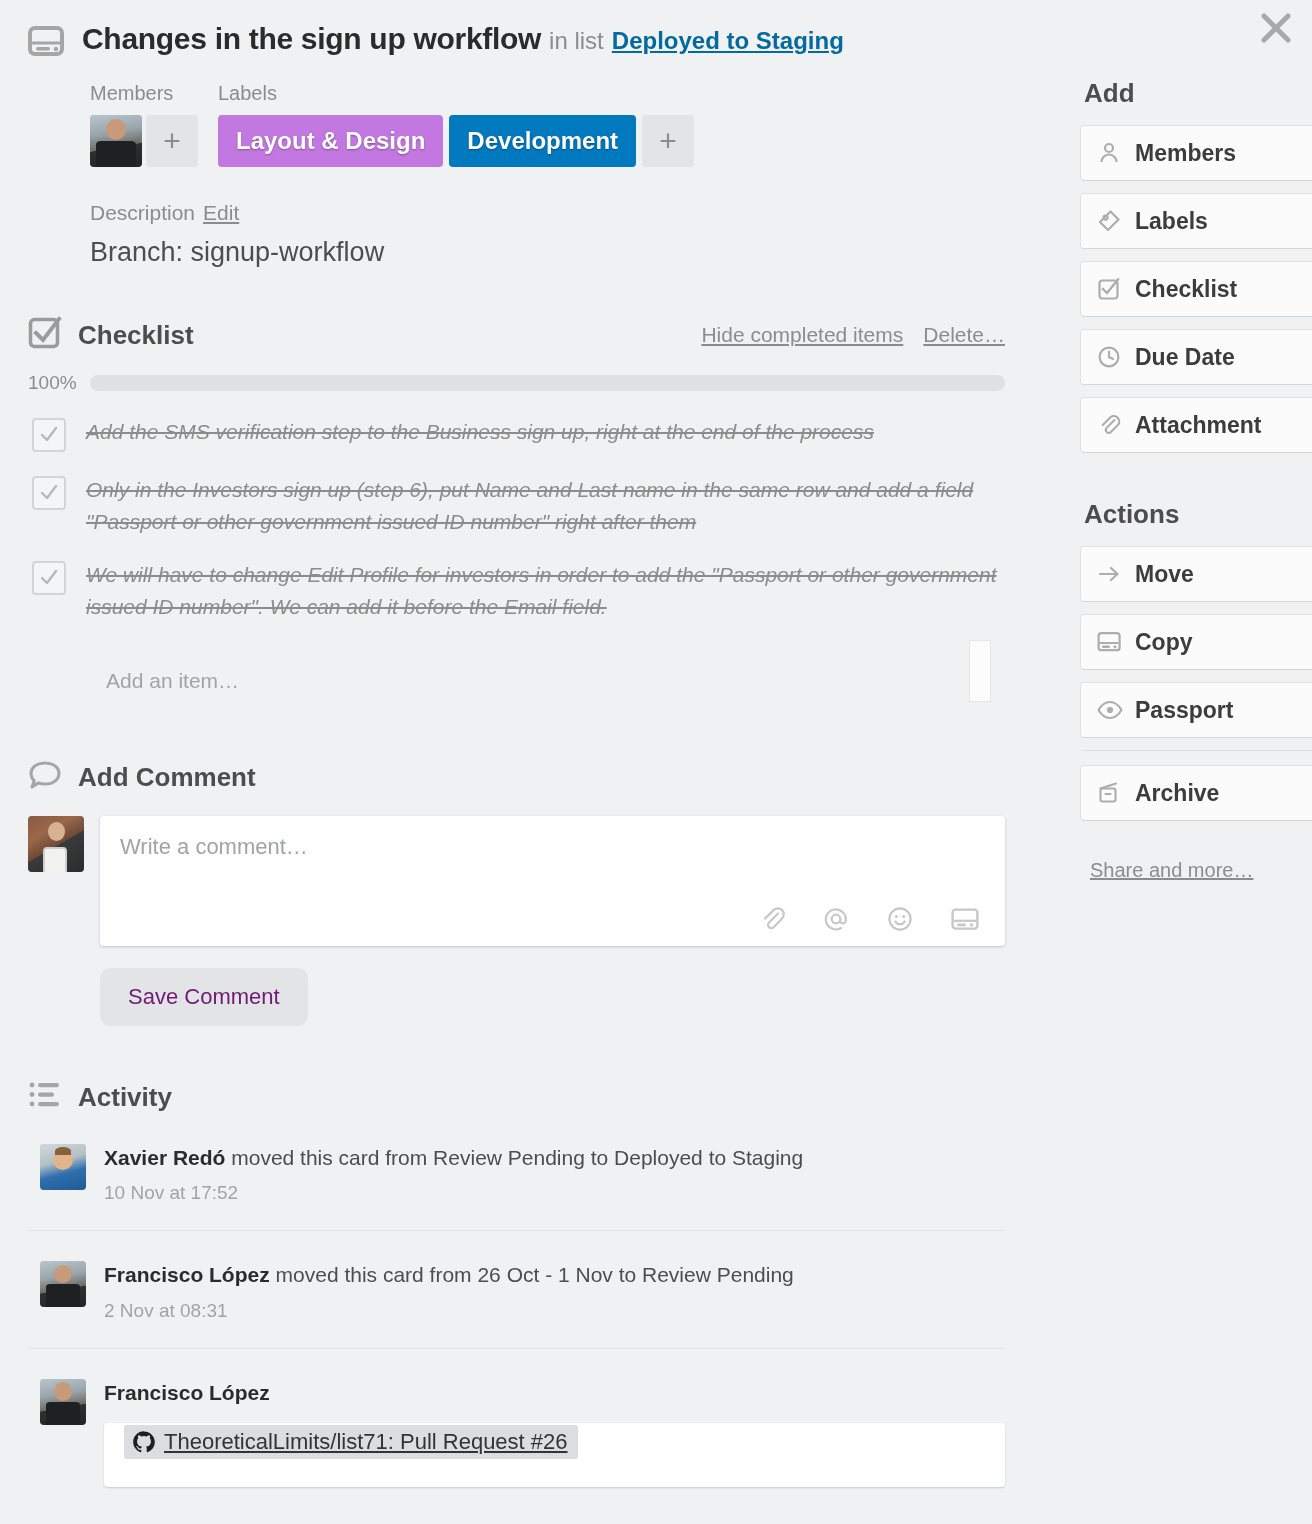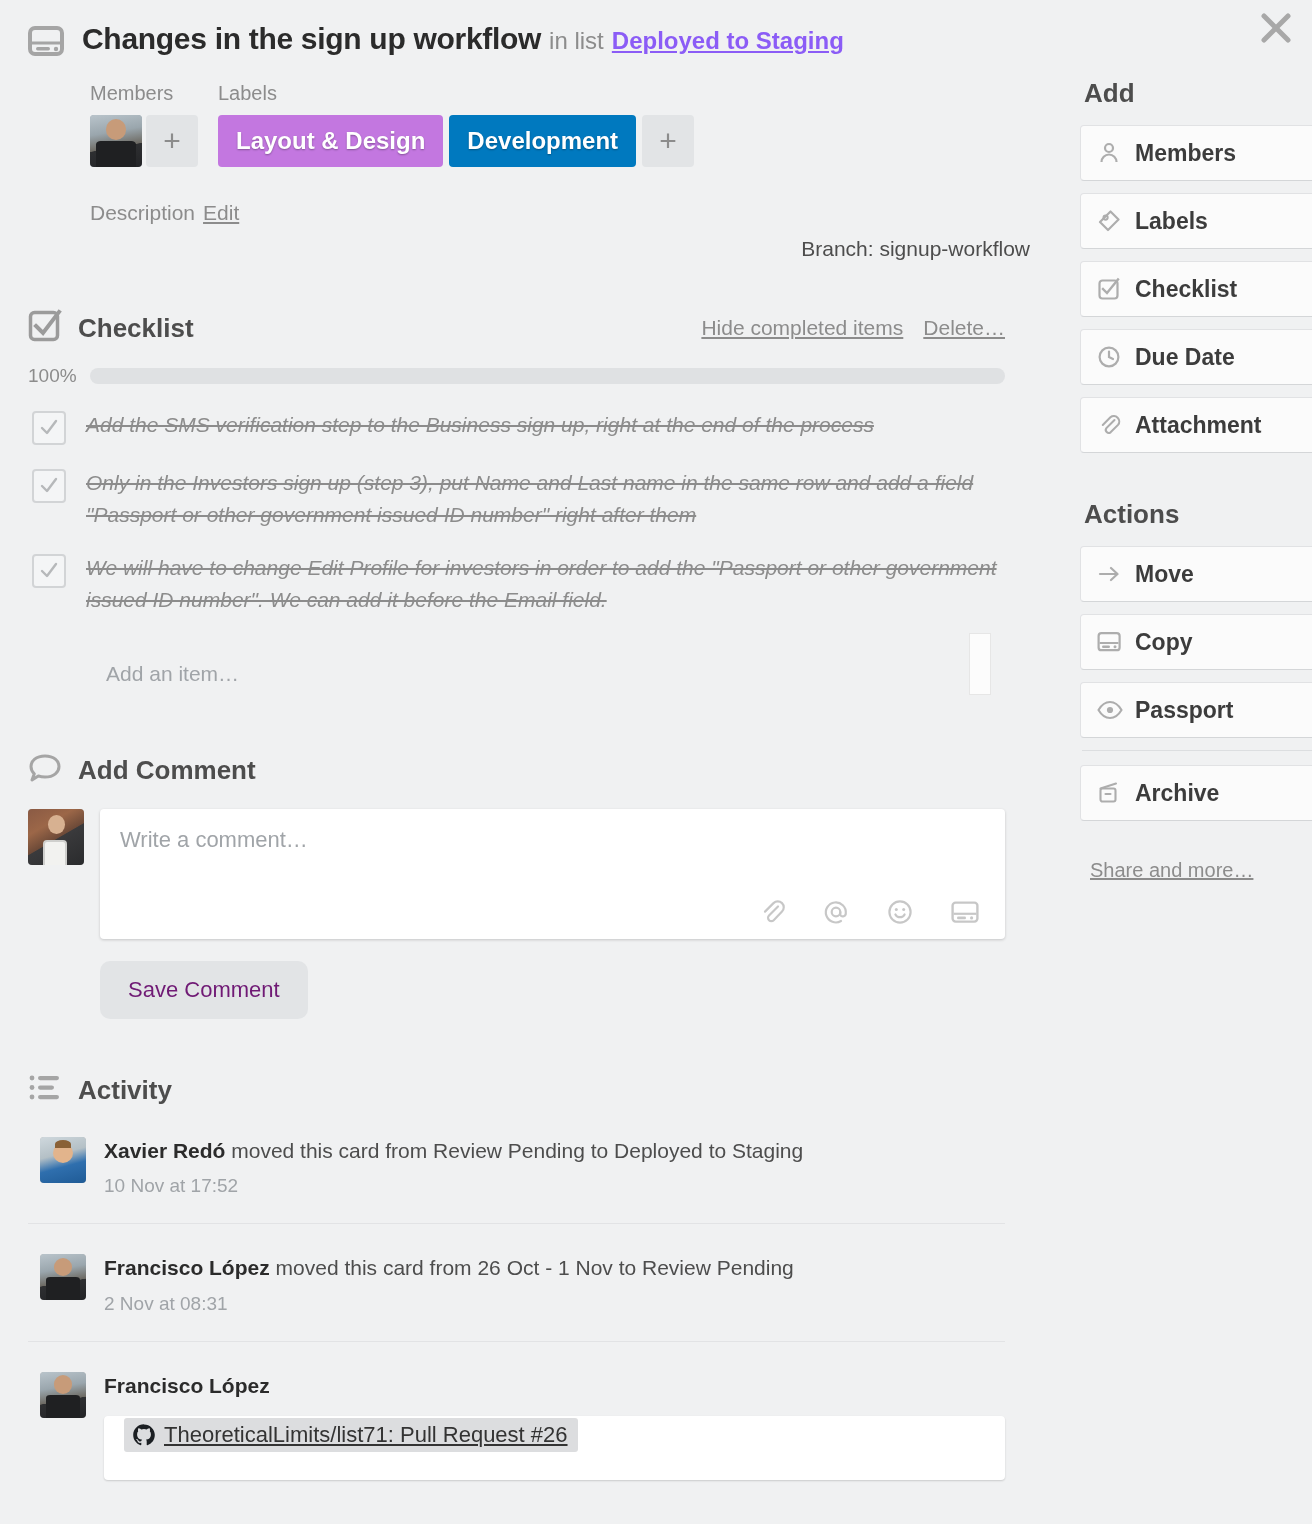--- a/index.html
+++ b/index.html
@@ -23,21 +23,21 @@
   .header { display: flex; align-items: flex-start; padding: 18px 0 0 28px; }
   .header-icon { flex: 0 0 auto; margin: 8px 18px 0 0; }
   .header-text {
     font-size: 30px; font-weight: bold; color: #2b2b2b;
     line-height: 1.25; letter-spacing: -0.3px; padding-top: 2px;
   }
   .header-text .in-list-label {
     font-size: 24px; font-weight: normal; color: #8c8c8c; letter-spacing: 0;
   }
   .header-text .list-link {
-    font-size: 24px; font-weight: bold; color: #8b5cf6;
+    font-size: 24px; font-weight: bold; color: #0369a1;
     text-decoration: underline; letter-spacing: 0; cursor: pointer;
   }
   .close-btn {
     position: absolute; right: 14px; top: 8px;
     width: 44px; height: 44px; cursor: pointer;
     display: flex; align-items: center; justify-content: center;
   }
 
   
   .meta-row { display: flex; padding: 22px 0 0 90px; }
@@ -60,21 +60,21 @@
     height: 52px; border-radius: 4px; color: #fff; font-weight: bold;
     font-size: 24px; display: flex; align-items: center; padding: 0 18px;
     margin-right: 6px; text-shadow: 0 1px 2px rgba(0,0,0,0.32); cursor: pointer;
     white-space: nowrap;
   }
 
   
   .desc-wrap { padding: 34px 0 0 90px; }
   .desc-head { font-size: 21px; color: #8c8c8c; }
   .desc-head .edit-link { color: #8c8c8c; text-decoration: underline; margin-left: 8px; cursor: pointer; }
-  .desc-body { font-size: 21px; color: #4d4d4d; margin-top: 12px; text-align: right; }
+  .desc-body { font-size: 27px; color: #4d4d4d; margin-top: 12px; }
 
   
   .checklist-wrap { padding: 48px 0 0 28px; width: 1005px; }
   .checklist-head { display: flex; align-items: center; }
   .checklist-head .cl-icon { margin-right: 16px; }
   .checklist-title { font-size: 26px; font-weight: bold; color: #4d4d4d; flex: 0 0 auto; }
   .checklist-actions { margin-left: auto; display: flex; align-items: flex-start; }
   .cl-action { font-size: 21px; color: #8c8c8c; text-decoration: underline; margin-left: 20px; cursor: pointer; }
 
   .progress-row { display: flex; align-items: center; margin-top: 18px; }
@@ -254,21 +254,21 @@
               </svg>
             </span>
             <span class="cl-text">Add the SMS verification step to the Business sign up, right at the end of the process</span>
           </div>
           <div class="cl-item">
             <span class="cl-check">
               <svg width="20" height="20" viewBox="0 0 20 20">
                 <polyline points="3,10 8,15 17,3" fill="none" stroke="#b6b8ba" stroke-width="2.4" stroke-linecap="round" stroke-linejoin="round"></polyline>
               </svg>
             </span>
-            <span class="cl-text">Only in the Investors sign up (step 3), put Name and Last name in the same row and add a field "Passport or other government issued ID number" right after them</span>
+            <span class="cl-text">Only in the Investors sign up (step 6), put Name and Last name in the same row and add a field "Passport or other government issued ID number" right after them</span>
           </div>
           <div class="cl-item">
             <span class="cl-check">
               <svg width="20" height="20" viewBox="0 0 20 20">
                 <polyline points="3,10 8,15 17,3" fill="none" stroke="#b6b8ba" stroke-width="2.4" stroke-linecap="round" stroke-linejoin="round"></polyline>
               </svg>
             </span>
             <span class="cl-text">We will have to change Edit Profile for investors in order to add the "Passport or other government issued ID number". We can add it before the Email field.</span>
           </div>
         </div>

